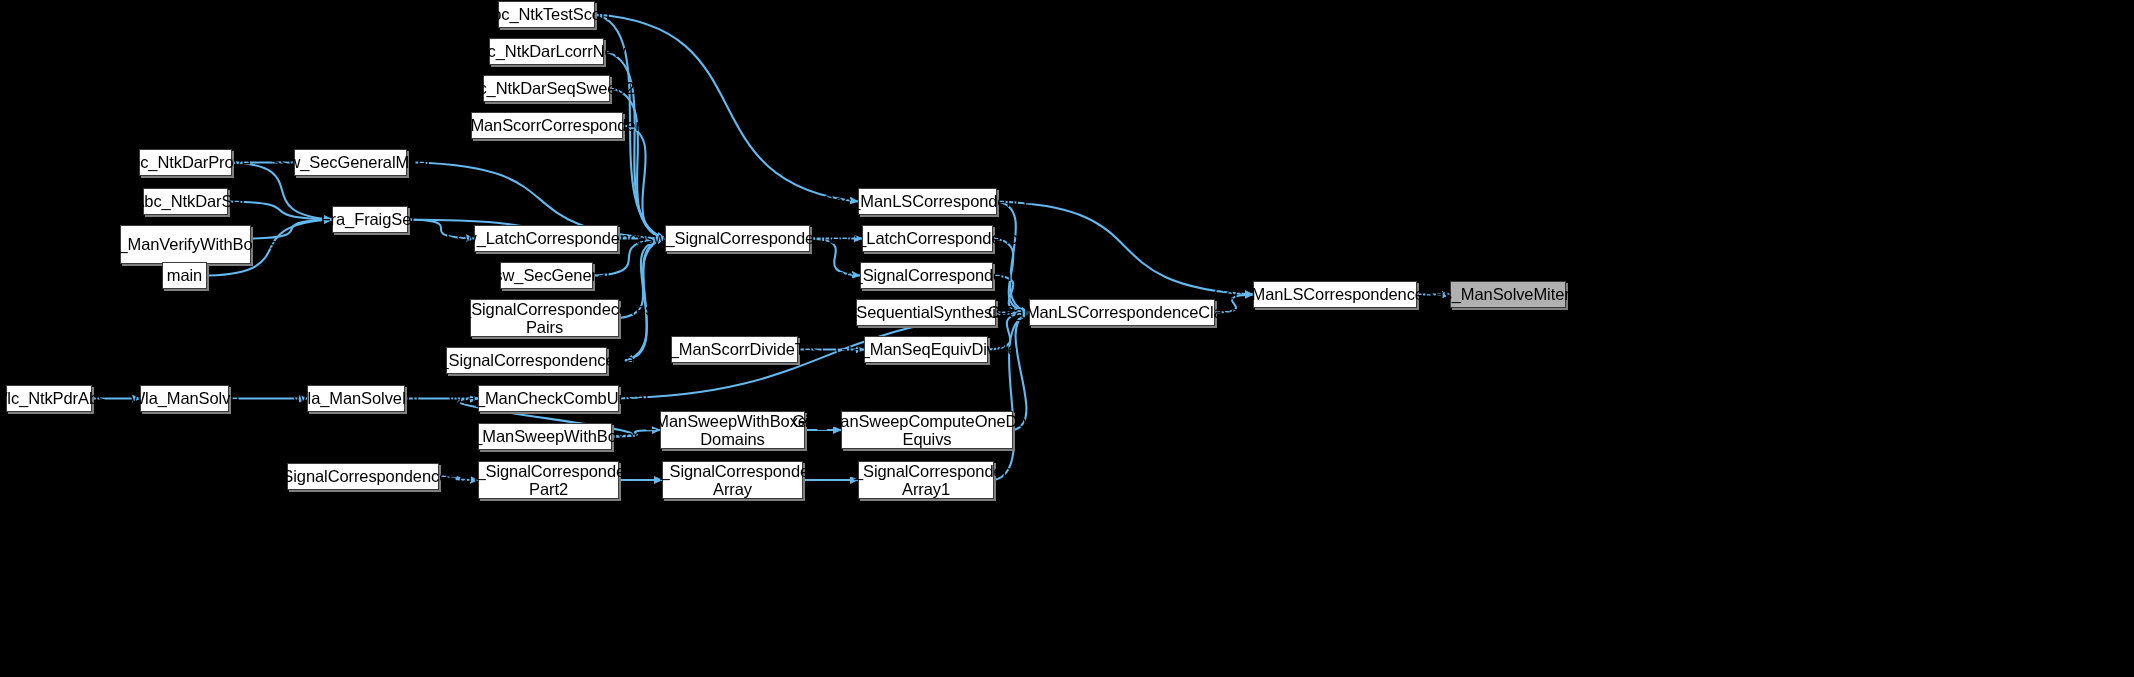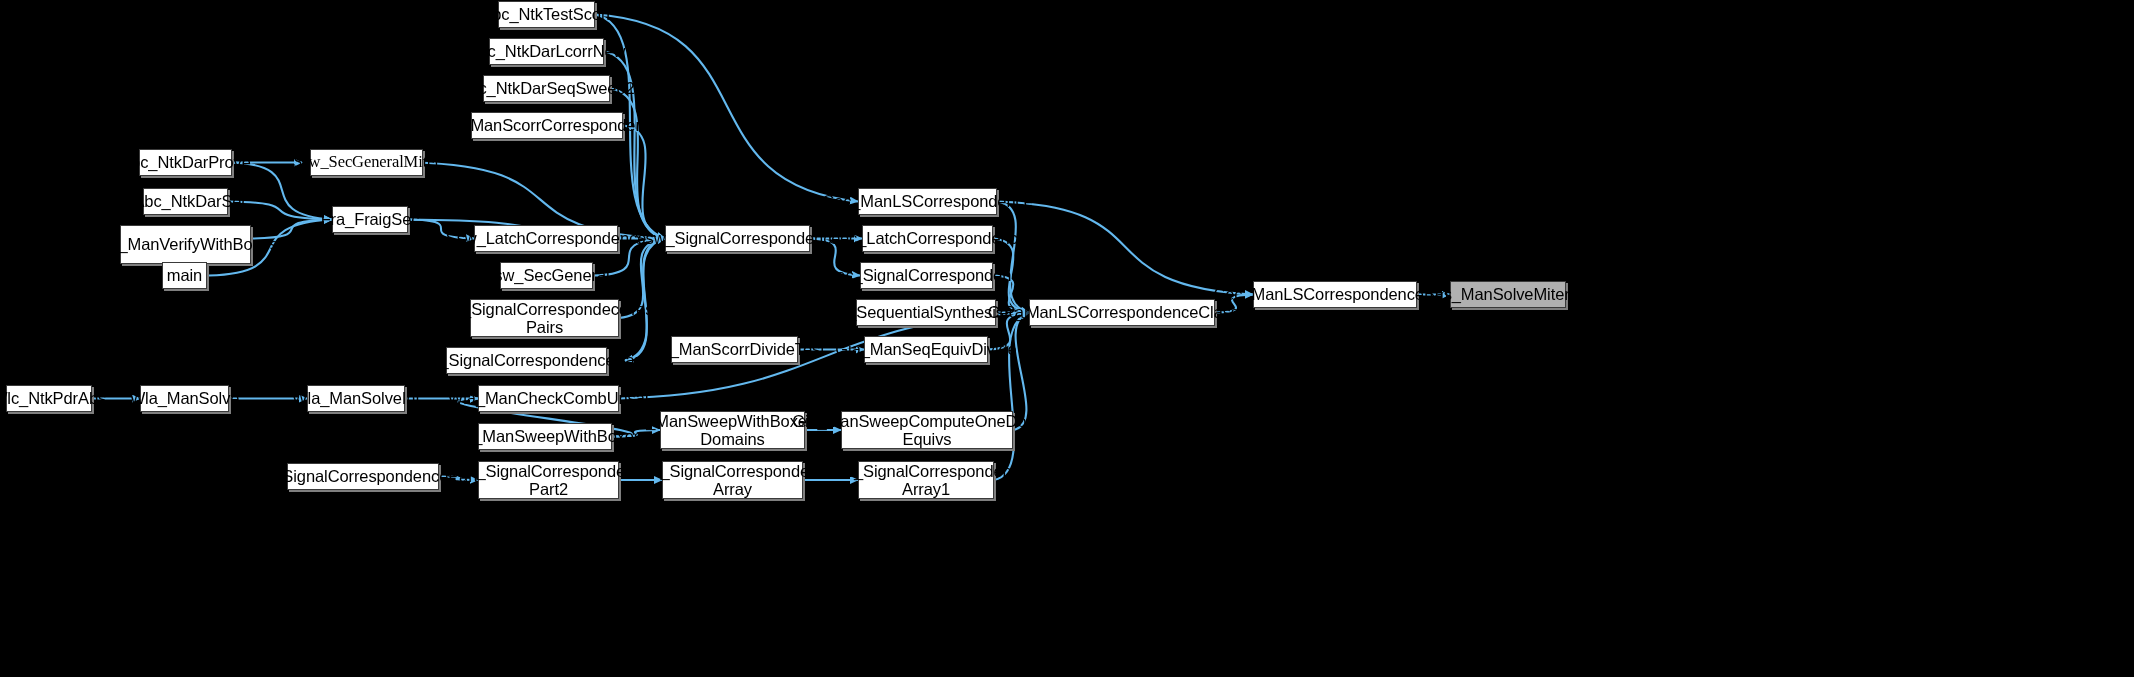--- a/index.html
+++ b/index.html
@@ -68,21 +68,21 @@
         <path d="M803,480 C863.25,480 797.75,480 858,480" marker-end="url(#ah)"></path>
         <path d="M994,480 C1043.25,469.95 979.75,329.25 1029,312.5" marker-end="url(#ah)"></path>
       </g>
   </svg>
   <div id="node-layer">
       <div class="node" style="left: 498px; top: 1px; width: 97px; height: 27px;">Abc_NtkTestScorr</div>
       <div class="node" style="left: 489px; top: 38px; width: 115px; height: 27px;">Abc_NtkDarLcorrNew</div>
       <div class="node" style="left: 483px; top: 75px; width: 127px; height: 27px;">Abc_NtkDarSeqSweep2</div>
       <div class="node" style="left: 471px; top: 112px; width: 152px; height: 27px;">Cec_ManScorrCorrespondence</div>
       <div class="node" style="left: 139px; top: 149px; width: 93px; height: 27px;">Abc_NtkDarProve</div>
-      <div class="node" style="left: 310px; top: 149px; width: 113px; height: 27px; font-family: Liberation Serif, serif;">Ssw_SecGeneralMiter</div>
+      <div class="node" style="left: 294px; top: 149px; width: 113px; height: 27px;">Ssw_SecGeneralMiter</div>
       <div class="node" style="left: 143px; top: 188px; width: 85px; height: 27px; padding-left: 12px;">Abc_NtkDarSec</div>
       <div class="node" style="left: 332px; top: 206px; width: 76px; height: 27px;">Fra_FraigSec</div>
       <div class="node" style="left: 120px; top: 225px; width: 131px; height: 39px;">Gia_ManVerifyWithBoxes</div>
       <div class="node" style="left: 474px; top: 225px; width: 144px; height: 27px;">Ssw_LatchCorrespondence</div>
       <div class="node" style="left: 665px; top: 225px; width: 145px; height: 27px;">Ssw_SignalCorrespondence</div>
       <div class="node" style="left: 858px; top: 188px; width: 139px; height: 27px;">Cec_ManLSCorrespondence</div>
       <div class="node" style="left: 862px; top: 225px; width: 131px; height: 27px;">Cec_LatchCorrespondence</div>
       <div class="node" style="left: 162px; top: 262px; width: 45px; height: 27px;">main</div>
       <div class="node" style="left: 500px; top: 262px; width: 93px; height: 27px;">Ssw_SecGeneral</div>
       <div class="node" style="left: 860px; top: 262px; width: 133px; height: 27px;">Cec_SignalCorrespondence</div>

